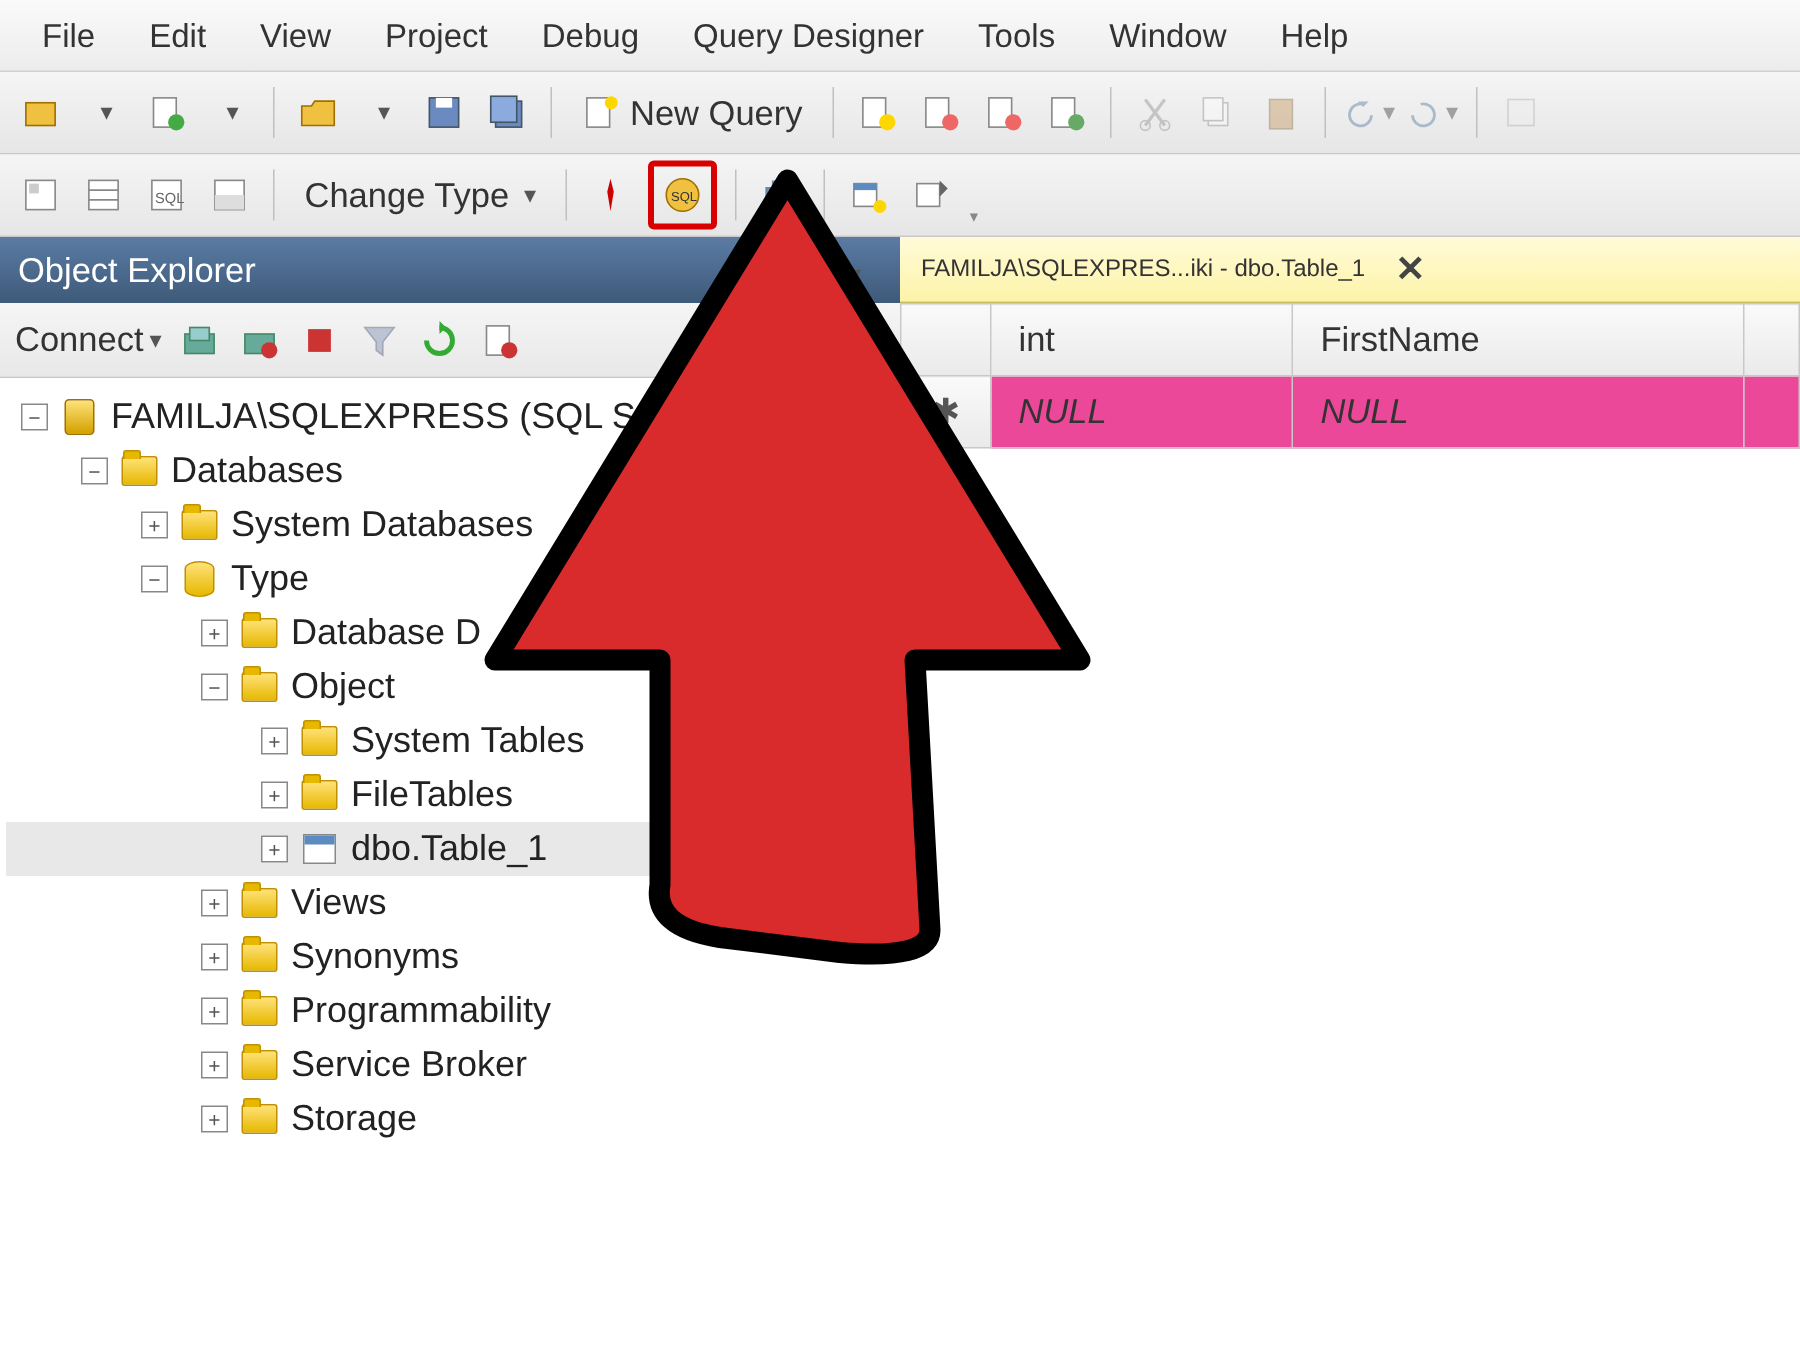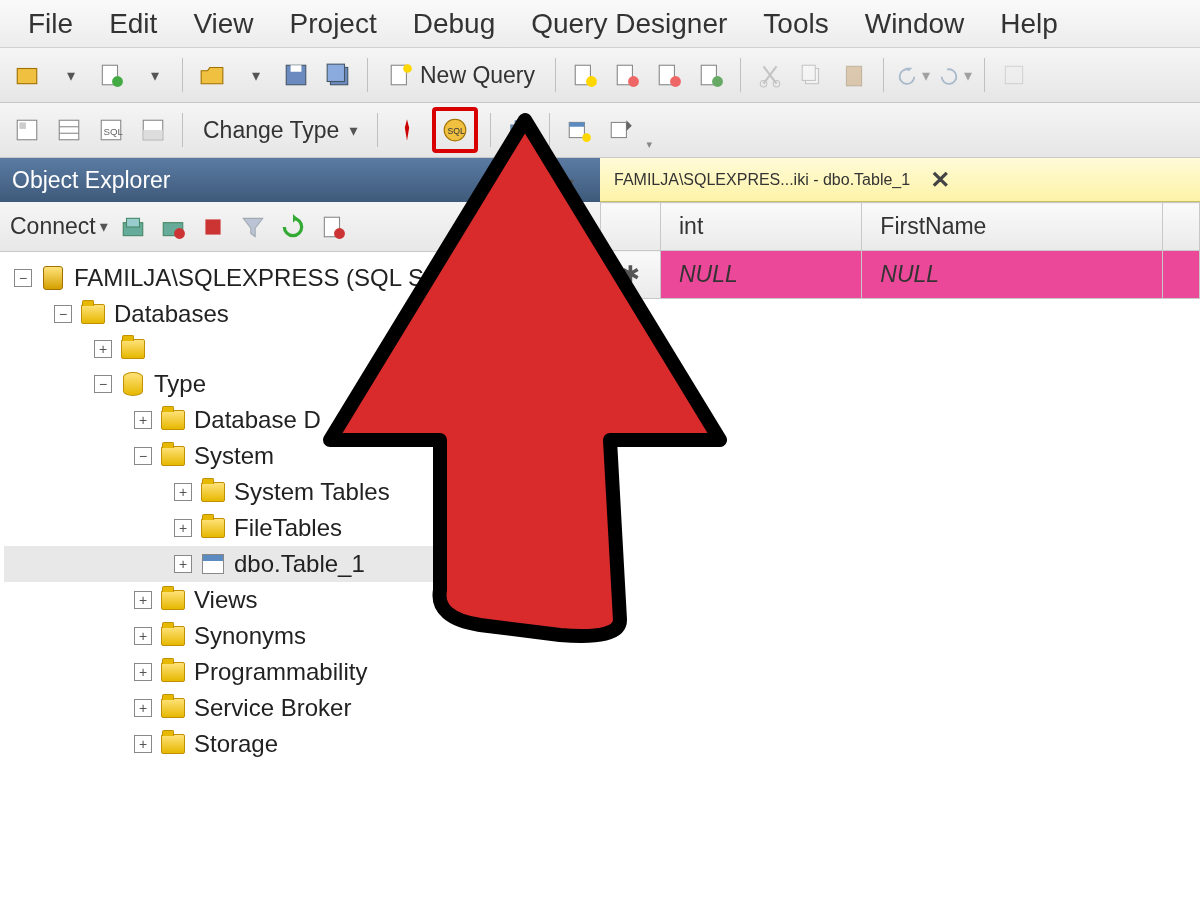--- a/index.html
+++ b/index.html
@@ -1,19 +1,19 @@
 <!DOCTYPE html>
 <html><head>
 <meta charset="utf-8">
 <style>
 * { box-sizing: border-box; margin: 0; padding: 0; font-family: 'Segoe UI', Tahoma, sans-serif; }
 body { width: 1200px; height: 898px; background: #f0f0f0; overflow: hidden; position: relative; }
 
 .menubar { height: 48px; display: flex; align-items: center; padding: 0 10px; background: linear-gradient(#fafafa,#ececec); border-bottom: 1px solid #d0d0d0; }
-.menubar span { font-size: 28px; color: #333; padding: 8px 18px; cursor: default; }
+.menubar span { font-size: 22px; color: #333; padding: 8px 18px; cursor: default; }
 
 .toolbar { display: flex; align-items: center; padding: 6px 10px; background: linear-gradient(#f5f5f5,#e6e6e6); border-bottom: 1px solid #c8c8c8; gap: 8px; height: 55px; }
 .toolbar .tbtn { width: 34px; height: 34px; display:flex; align-items:center; justify-content:center; border-radius:3px; }
 .toolbar .tbtn svg { width:26px; height:26px; }
 .toolbar .sep { width:1px; height:34px; background:#c0c0c0; margin:0 4px; }
 .toolbar .btn-label { font-size: 23px; color:#333; padding: 0 8px; display:flex; align-items:center; gap:6px; }
 .toolbar .highlighted { border:4px solid #d90000; border-radius:4px; padding:2px; }
 
 .content { display:flex; height: calc(100% - 48px - 110px); }
 
@@ -302,41 +302,42 @@
         <div class="icon">
             <div class="folder-icon"></div>
           </div>
         <span>Databases</span>
       </div>
       <div class="tree-node" style="padding-left:90px">
         <div class="expander">+</div>
         <div class="icon">
             <div class="folder-icon"></div>
           </div>
+        <span>System Databases</span>
       </div>
       <div class="tree-node" style="padding-left:90px">
         <div class="expander">−</div>
         <div class="icon">
             <div class="db-icon"></div>
           </div>
         <span>Type</span>
       </div>
       <div class="tree-node" style="padding-left:130px">
         <div class="expander">+</div>
         <div class="icon">
             <div class="folder-icon"></div>
           </div>
         <span>Database D</span>
       </div>
       <div class="tree-node" style="padding-left:130px">
         <div class="expander">−</div>
         <div class="icon">
             <div class="folder-icon"></div>
           </div>
-        <span>System</span>
+        <span>Object</span>
       </div>
       <div class="tree-node" style="padding-left:170px">
         <div class="expander">+</div>
         <div class="icon">
             <div class="folder-icon"></div>
           </div>
         <span>System Tables</span>
       </div>
       <div class="tree-node" style="padding-left:170px">
         <div class="expander">+</div>

